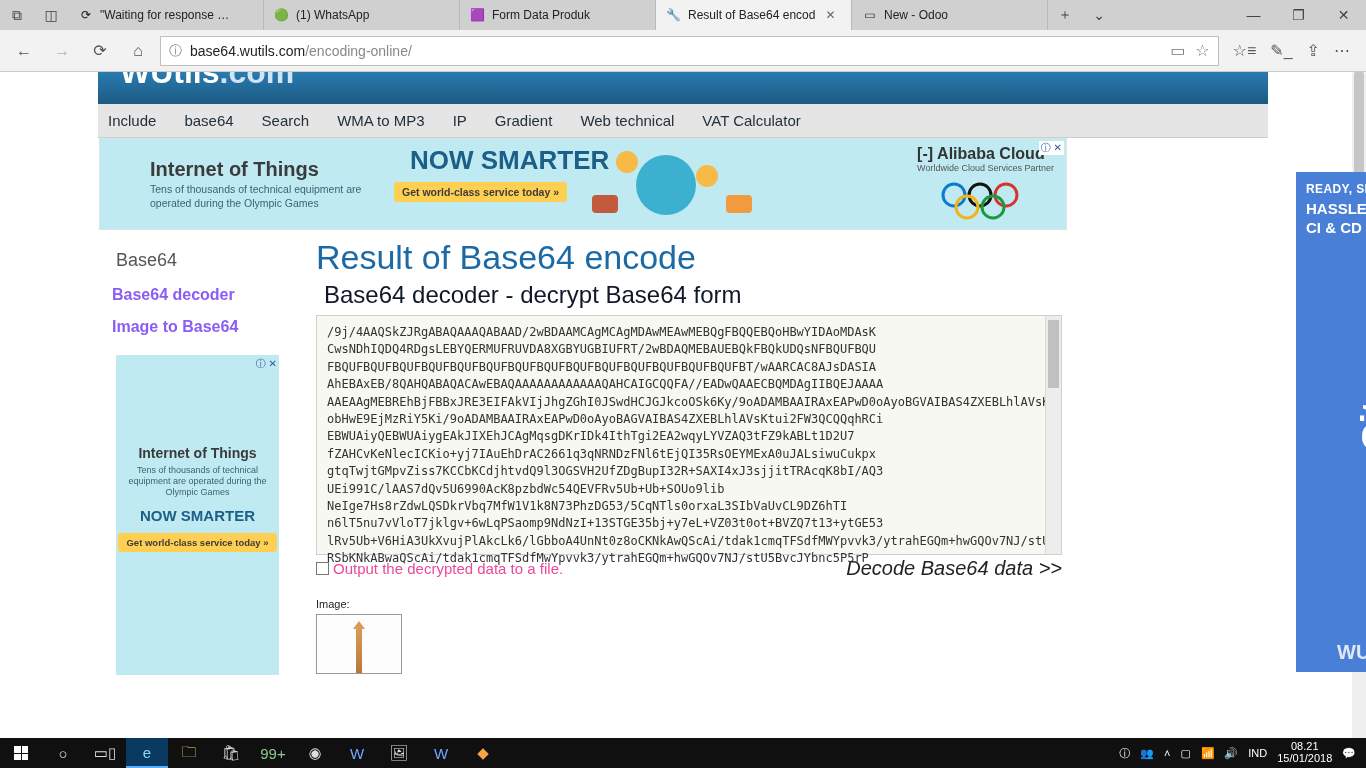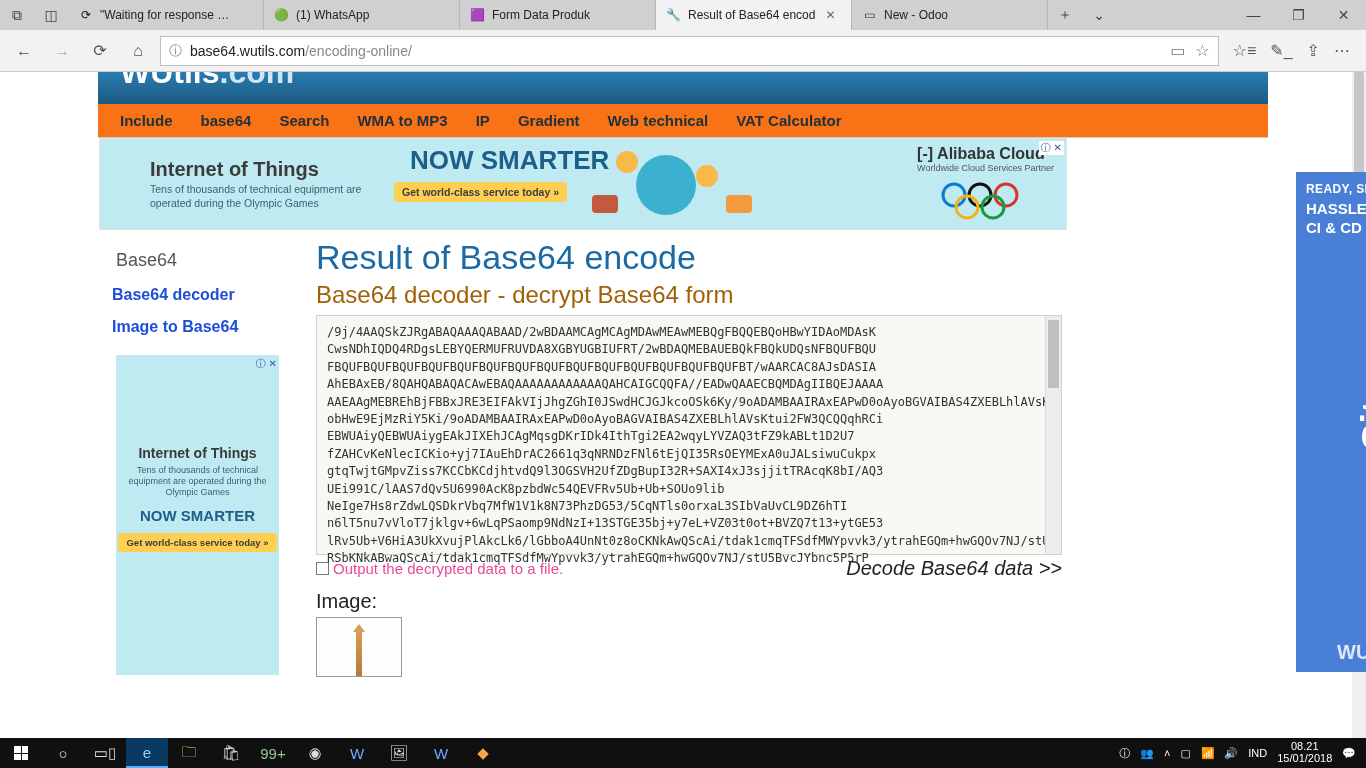--- a/index.html
+++ b/index.html
@@ -30,60 +30,60 @@
   
   .viewport { position: relative; width: 100%; height: 666px; overflow: hidden; background: #fff; }
   .page-scrollbar { position: absolute; right: 0; top: 0; bottom: 0; width: 14px; background: #f0f0f0; }
   .page-scrollbar .thumb { position: absolute; left: 2px; right: 2px; top: 0; height: 140px; background: #c6c6c6; border-radius: 2px; }
 
   .page { margin: 0 auto; width: 1170px; position: relative; }
   .page .header-band { height: 32px; background: #206998; background-image: linear-gradient(#2a7bb0,#1b5a82); position: relative; padding-left: 22px; }
   .page .logo-text { position: absolute; left: 22px; top: -18px; color: #fff; font-size: 32px; font-weight: 700; letter-spacing: 0; }
   .page .logo-text .dot { color: #cfe5f4; }
 
-  .nav-row { height: 34px; background: #f97316; display: flex; align-items: center; gap: 28px; padding: 0 22px; font-size: 15px; font-weight: 700; color: #22303a; border-bottom: 1px solid #c9cfcd; }
+  .nav-row { height: 34px; background: #e5e5e5; display: flex; align-items: center; gap: 28px; padding: 0 10px; font-size: 15px; font-weight: 400; color: #22303a; border-bottom: 1px solid #c9cfcd; }
   .nav-row .nav-link { cursor: pointer; }
 
   .ad-hero { width: 968px; height: 92px; margin-left: 1px; background: #bfeaf2; position: relative; display: flex; align-items: center; padding-left: 50px; overflow:hidden; border:1px solid #dfe3e2; }
   .ad-hero .iot-block { width: 230px; }
   .ad-hero .iot-title { font-size: 20px; font-weight: 700; color: #3b3b3b; }
   .ad-hero .iot-sub { font-size: 10.5px; color: #3b6270; line-height: 1.25; margin-top: 2px; }
   .ad-hero .smarter { font-size: 26px; font-weight: 800; color: #1c5f87; margin-left: 16px; margin-top:-22px; }
   .ad-hero .cta { display:inline-block; margin-top:6px; background:#ffcf52; color:#3c3c3c; font-size:10.5px; padding:4px 8px; border-radius:3px; font-weight:600; }
   .ad-hero .graphic { position:absolute; right:290px; top:6px; width:220px; height:80px; }
   .ad-hero .graphic .blob { position:absolute; border-radius:50%; }
   .ad-hero .alibaba { position:absolute; right:12px; top:6px; text-align:right; }
   .ad-hero .ali-logo { font-size:16px; font-weight:700; color:#333; display:flex; align-items:center; gap:4px; }
   .ad-hero .ali-sub { font-size:9px; color:#555; }
   .ad-hero .rings { position:absolute; right:40px; bottom:8px; }
   .ad-hero .ad-tag { position:absolute; top:2px; right:2px; font-size:10px; background:#fff; color:#35a; padding:0 2px; }
 
   .content-wrap { display: flex; margin-top: 6px; }
   .sidebar { width: 200px; padding: 8px 0 0 10px; }
   .sidebar .sb-head { font-size: 18px; color: #555; padding: 6px 0 8px 8px; font-weight:400; }
-  .sidebar .sb-link { display:block; font-size: 16px; color: #1d4ed8; font-weight: 700; padding: 7px 4px; cursor: pointer; }
+  .sidebar .sb-link { display:block; font-size: 16px; color: #8b5cf6; font-weight: 700; padding: 7px 4px; cursor: pointer; }
   .sidebar-ad { width: 163px; height: 320px; margin: 12px 0 0 8px; background: #bfeaf2; position: relative; text-align:center; padding-top:90px; }
   .sidebar-ad .ad-tag2 { position:absolute; top:2px; right:2px; font-size:10px; color:#35a; }
   .sidebar-ad .iot-title2 { font-size:14px; font-weight:700; color:#3a3a3a; }
   .sidebar-ad .iot-sub2 { font-size:9px; color:#3b6270; line-height:1.2; margin:4px 6px 10px; }
   .sidebar-ad .now2 { font-size:15px; font-weight:800; color:#1c5f87; margin-bottom:8px; }
   .sidebar-ad .cta2 { display:inline-block; background:#ffcf52; color:#3c3c3c; font-size:9.5px; padding:4px 8px; border-radius:3px; font-weight:600; }
 
   .main { flex: 1; padding: 0 4px 0 18px; }
   .h1 { font-size: 34px; color: #1b6aa5; font-weight: 400; margin: 2px 0 4px; }
-  .h2 { font-size: 24px; color: #a16207; font-weight: 400; margin-bottom: 6px; }
+  .h2 { font-size: 24px; color: #0f172a; font-weight: 400; margin-bottom: 6px; margin-left: 8px; }
   .code-box { position:relative; width: 746px; height: 240px; background: #f7f8f2; border: 1px solid #cfd0c7; }
   .code-box .code-scroll { position:absolute; right:0; top:0; bottom:0; width:16px; background:#ededed; border-left:1px solid #dcdcdc; }
   .code-box .code-scroll .thumb { position:absolute; left:2px; right:2px; top:4px; height:68px; background:#c0c0c0; }
   .code-box pre { font-family: Consolas, monospace; font-size: 12px; line-height: 1.45; color:#333; padding: 8px 20px 8px 10px; white-space: pre; overflow:hidden; }
   .below-row { display:flex; align-items:center; justify-content:space-between; width:746px; margin-top:2px; }
   .out-file { font-size:15px; color:#ec4899; display:flex; align-items:center; gap:4px; }
   .out-file .cbx { width:13px; height:13px; border:1px solid #777; display:inline-block; }
   .decode-btn { font-size: 20px; color:#222; background:transparent; border:none; cursor:pointer;font-style:italic; }
-  .img-label { font-size: 20px; color:#222; margin-top: 10px; }
+  .img-label { font-size: 11px; color:#222; margin-top: 18px; }
   .img-preview { width: 86px; height: 60px; margin-top:4px; border:1px solid #999; background:#fdfdfd; display:flex; align-items:flex-end; justify-content:center; }
   .pencil { width:6px; height:44px; background:linear-gradient(#d89b55,#b6793d); position:relative; }
   .pencil::before { content:""; position:absolute; top:-8px; left:-3px; border-left:6px solid transparent; border-right:6px solid transparent; border-bottom:8px solid #d89b55; }
 
   .side-ad-right { position:absolute; right:-188px; top:100px; width:160px; height:500px; background:#4a7fd8; color:#fff; overflow:hidden; }
   .side-ad-right .rsb { font-size:12px; font-weight:700; padding:10px 10px 4px; letter-spacing:0.4px; }
   .side-ad-right .hf { font-size:15px; font-weight:800; padding:0 10px; line-height:1.25; }
   .side-ad-right .tc { position:absolute; left:50%; top:260px; transform: translateX(-50%) rotate(-90deg); font-size:40px; font-weight:800; letter-spacing:-1px; white-space:nowrap; }
   .side-ad-right .wutils { position:absolute; bottom:8px; right:10px; font-size:20px; font-weight:700; color:#dfe8f8; }
 

